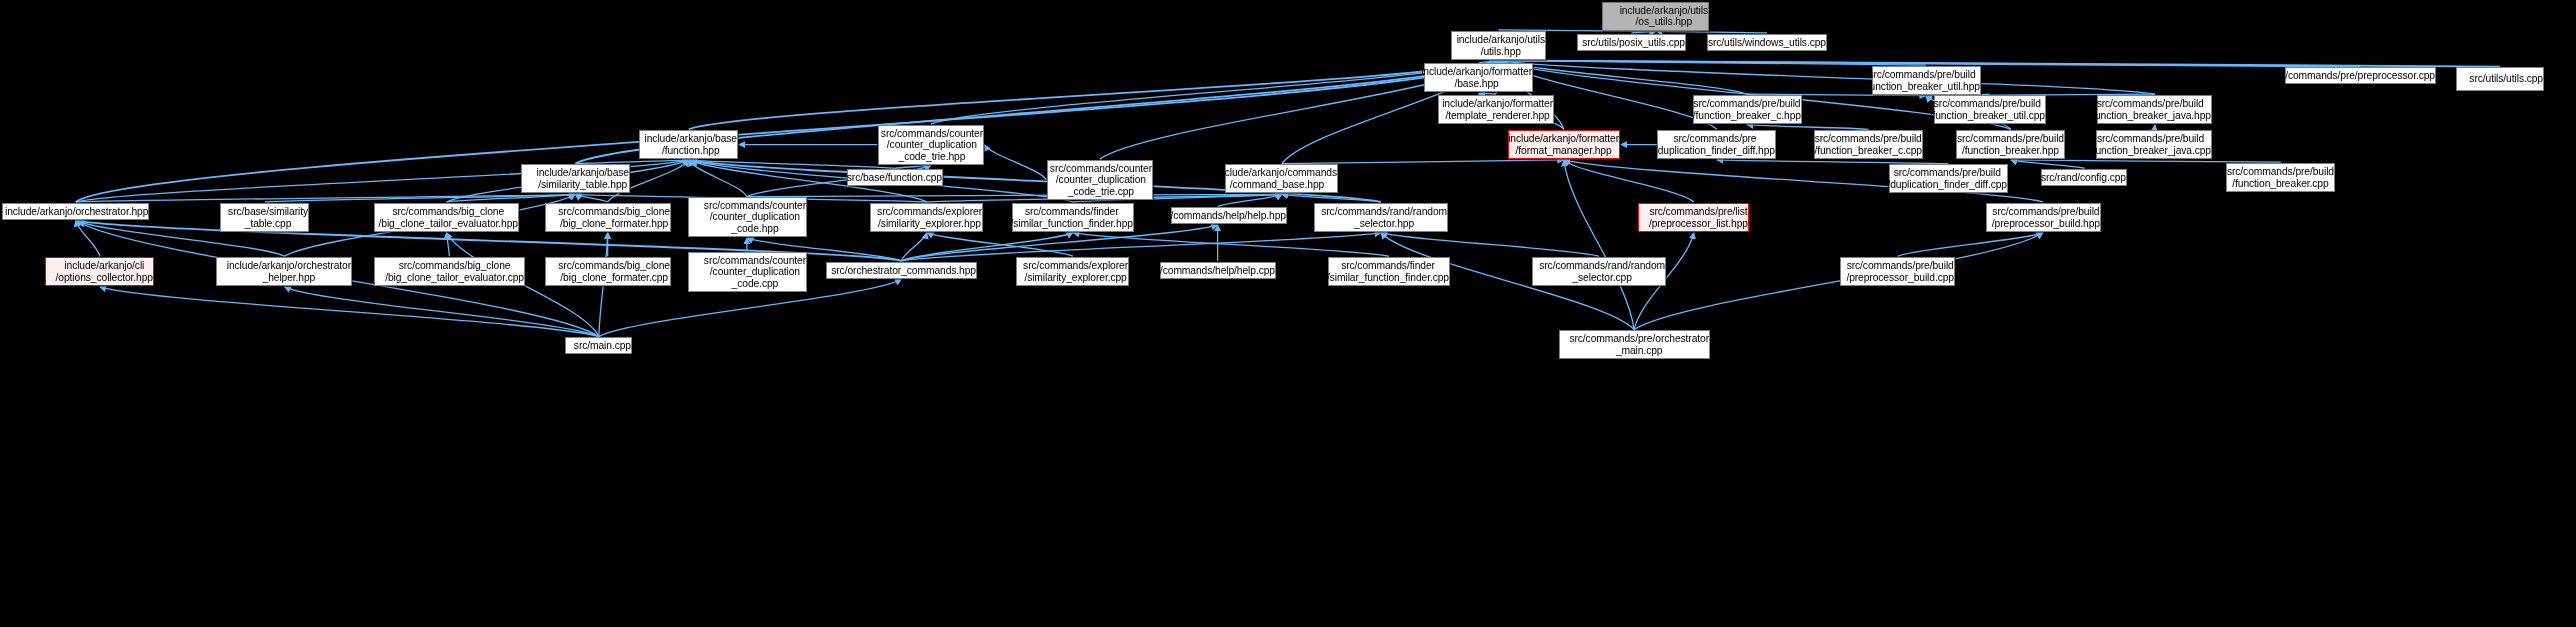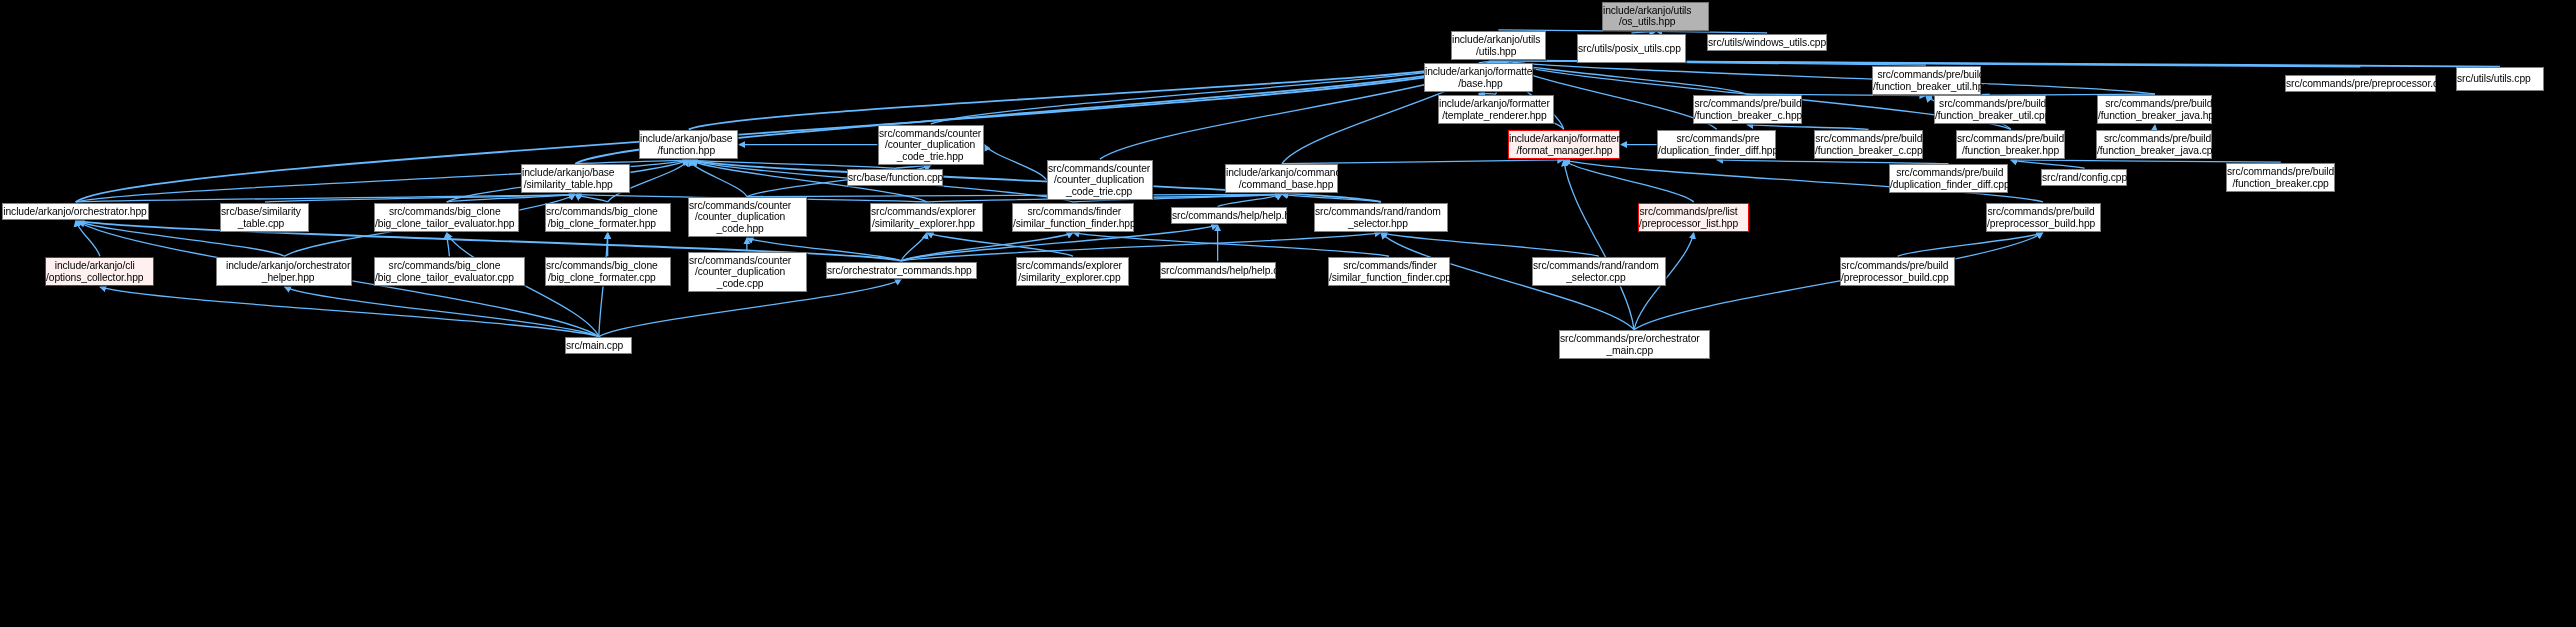--- a/index.html
+++ b/index.html
@@ -28,21 +28,21 @@
     position: absolute;
     box-sizing: border-box;
     background: #ffffff;
     border: 0.8px solid #808080;
     color: #000000;
     font-size: 10.3px;
     line-height: 11.5px;
     text-align: center;
     display: flex;
     align-items: center;
-    justify-content: flex-start;
+    justify-content: flex-end;
     white-space: pre;
     box-shadow: 1.1px 1.1px 0 rgba(0,0,0,0.45);
     letter-spacing: -0.1px;
   }
   .node.root {
     background: #b3b3b3;
     border: 0.8px solid #757575;
   }
   .node.hl {
     background: #fff0f0;
@@ -145,27 +145,27 @@
         <path d="M 2136.5 431.0 C 2192.6 390.4 2614.9 344.6 2671.0 304.0" marker-end="url(#arrow)" stroke-width="1.7"></path>
         <path d="M 2136.5 431.0 C 2101.7 390.4 1840.3 344.6 1805.5 304.0" marker-end="url(#arrow)" stroke-width="1.7"></path>
         <path d="M 2136.5 431.0 C 2126.8 360.0 2054.2 280.0 2044.5 209.0" marker-end="url(#arrow)" stroke-width="1.7"></path>
       </g>
   </svg>
   <div id="node-layer">
       <div class="node root" style="left: 1602px; top: 1.5px; width: 107px; height: 29px;"><div>include/arkanjo/utils
 /os_utils.hpp</div></div>
       <div class="node" style="left: 1451px; top: 31px; width: 95px; height: 29px;"><div>include/arkanjo/utils
 /utils.hpp</div></div>
-      <div class="node" style="left: 1577px; top: 34px; width: 109px; height: 29px;"><div>src/utils/posix_utils.cpp</div></div>
+      <div class="node" style="left: 1577px; top: 34px; width: 109px; height: 17px;"><div>src/utils/posix_utils.cpp</div></div>
       <div class="node" style="left: 1707px; top: 34px; width: 120px; height: 17px;"><div>src/utils/windows_utils.cpp</div></div>
       <div class="node" style="left: 1424px; top: 63px; width: 109px; height: 29px;"><div>include/arkanjo/formatter
 /base.hpp</div></div>
       <div class="node" style="left: 1872px; top: 66px; width: 109px; height: 29px;"><div>src/commands/pre/build
 /function_breaker_util.hpp</div></div>
-      <div class="node" style="left: 2285px; top: 67px; width: 151px; height: 17px; margin-top: 8px;"><div>src/commands/pre/preprocessor.cpp</div></div>
+      <div class="node" style="left: 2285px; top: 67px; width: 151px; height: 17px;"><div>src/commands/pre/preprocessor.cpp</div></div>
       <div class="node" style="left: 2456px; top: 67px; width: 88px; height: 24px;"><div>src/utils/utils.cpp</div></div>
       <div class="node" style="left: 1438px; top: 95px; width: 116px; height: 29px;"><div>include/arkanjo/formatter
 /template_renderer.hpp</div></div>
       <div class="node" style="left: 1693px; top: 95px; width: 109px; height: 29px;"><div>src/commands/pre/build
 /function_breaker_c.hpp</div></div>
       <div class="node" style="left: 1934px; top: 95px; width: 112px; height: 29px;"><div>src/commands/pre/build
 /function_breaker_util.cpp</div></div>
       <div class="node" style="left: 2097px; top: 95px; width: 115px; height: 29px;"><div>src/commands/pre/build
 /function_breaker_java.hpp</div></div>
       <div class="node" style="left: 639px; top: 130px; width: 99px; height: 29px;"><div>include/arkanjo/base

